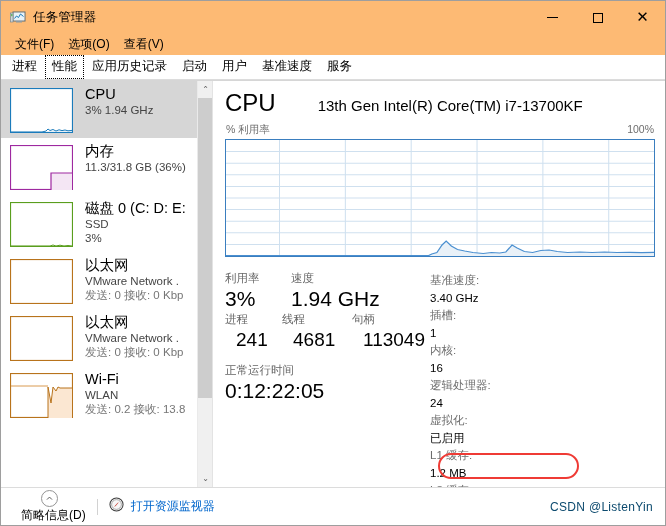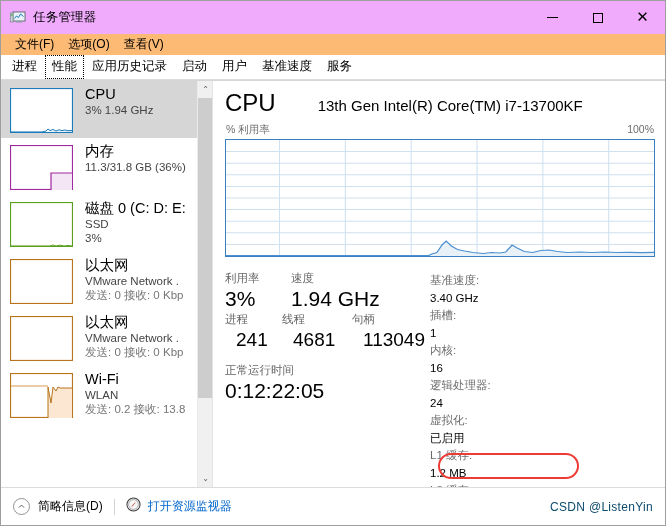--- a/index.html
+++ b/index.html
@@ -14,21 +14,21 @@
     position: relative;
     width: 666px; height: 526px;
     background: #f0f0f0;
     border: 1px solid #9e9e9e;
     display: flex; flex-direction: column;
   }
 
   
   .titlebar {
     height: 33px; min-height: 33px;
-    background: #f0abfc;
+    background: #fdba74;
     display: flex; align-items: center;
     position: relative;
   }
   .title-icon {
     width: 16px; height: 16px;
     margin-left: 9px; margin-right: 7px;
     position: relative; flex: none;
   }
   .title-text {
     font-size: 12.5px; color: #000000;
@@ -225,21 +225,21 @@
 
   
   .statusbar {
     height: 38px; min-height: 38px;
     background: #ffffff;
     border-top: 1px solid #dcdcdc;
     display: flex; align-items: center;
     padding-left: 12px;
     position: relative;
   }
-  .fewer-btn { display: flex; align-items: center; cursor: default; }
+  .fewer-btn { display: flex; align-items: center; cursor: default; flex-direction: column; }
   .circle-chev {
     width: 17px; height: 17px;
     border: 1px solid #949494;
     border-radius: 50%;
     display: flex; align-items: center; justify-content: center;
     color: #5a5a5a; font-size: 8px;
     flex: none;
   }
   .fewer-label { font-size: 12px; color: #000; margin-left: 8px; }
   .sep { width: 1px; height: 16px; background: #d2d2d2; margin: 0 11px; }

